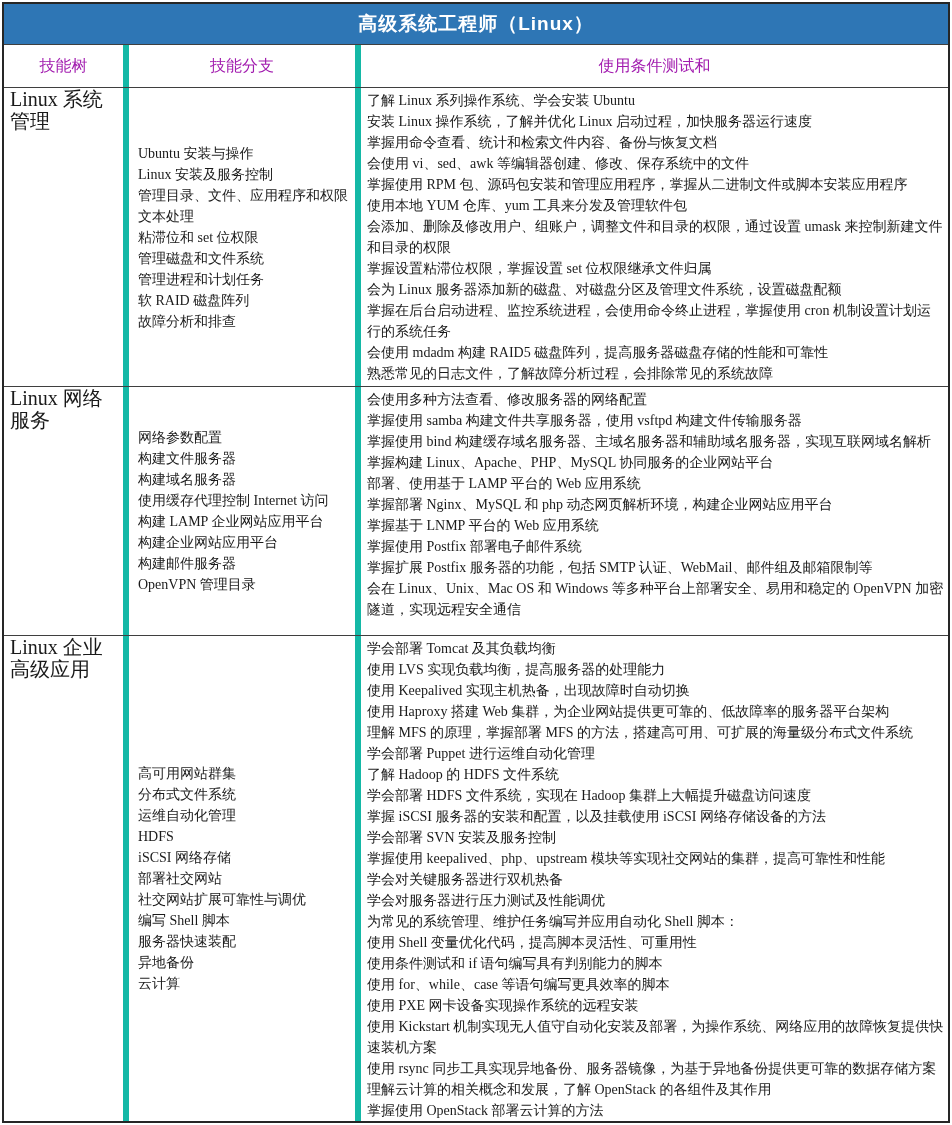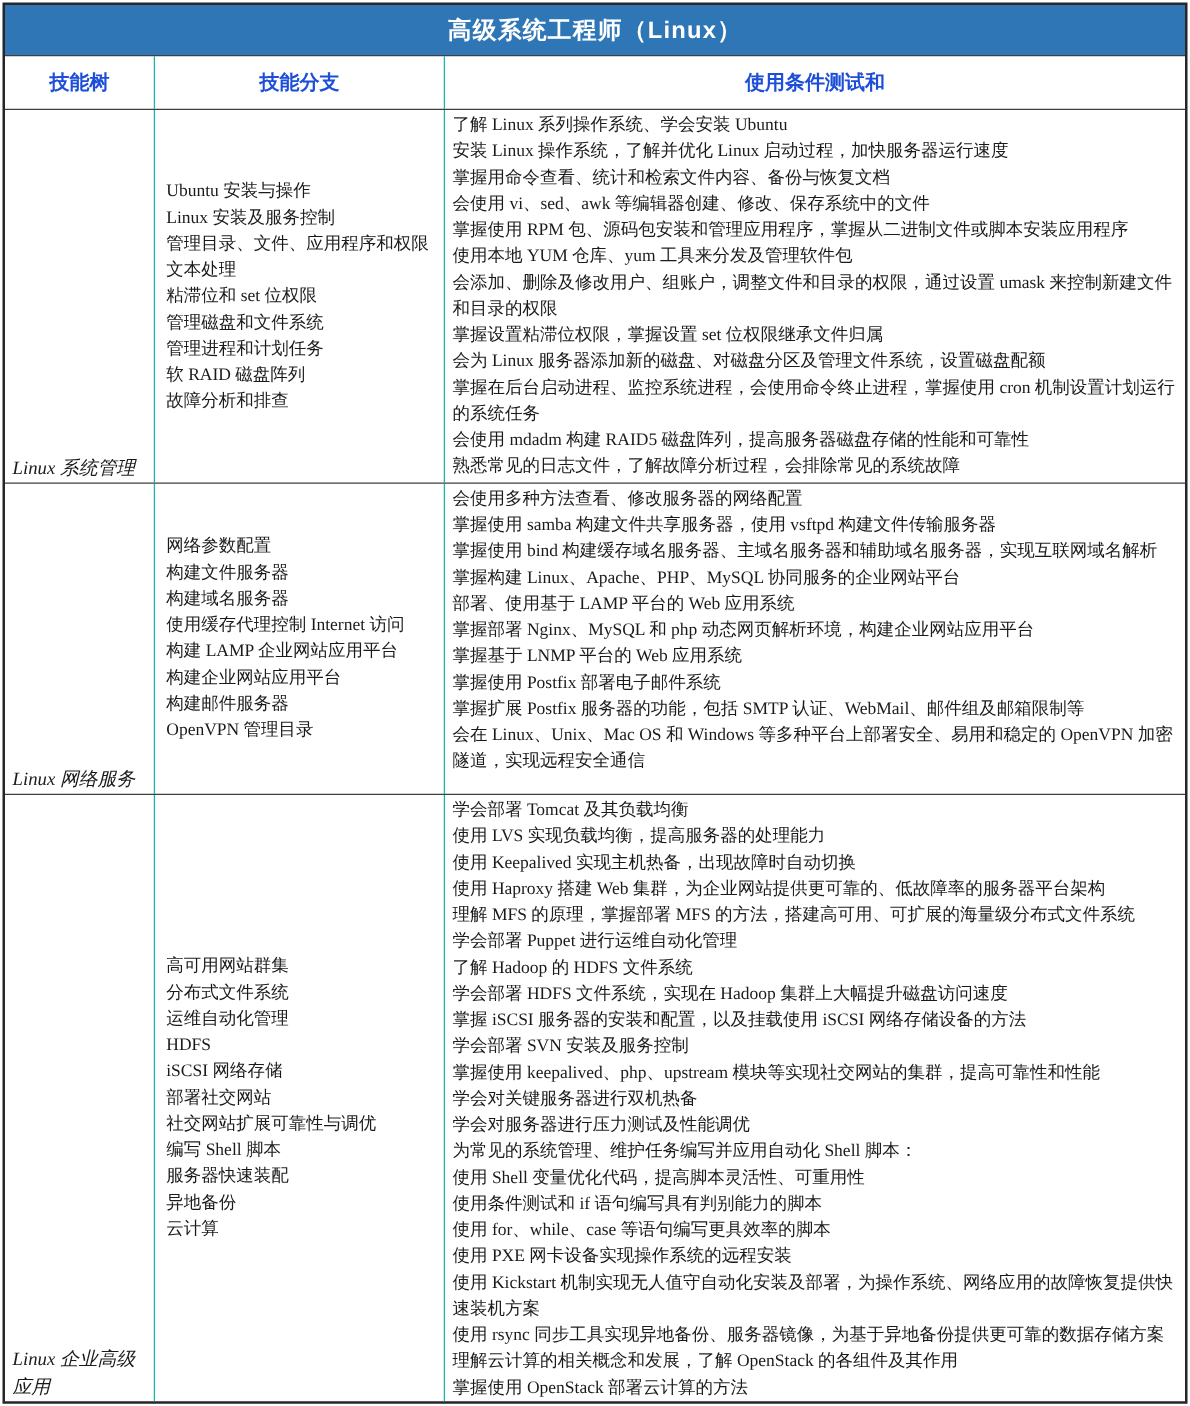--- a/index.html
+++ b/index.html
@@ -38,41 +38,40 @@
     font-size: 19px;
     letter-spacing: 1px;
   }
   .grid-row {
     display: grid;
     grid-template-columns: 119px 232px auto;
     border-top: 1px solid #3f3f3f;
     min-height: 0;
   }
   .cell {
-    border-left: 1px solid #14b8a6;
+    border-left: 6px solid #14b8a6;
     box-sizing: border-box;
     overflow: hidden;
   }
   .cell:first-child { border-left: none; }
   .head-row .cell {
     display: flex;
     align-items: center;
     justify-content: center;
     font-family: "Liberation Sans", "DejaVu Sans", sans-serif;
-    font-weight: bold;
+    font-weight: normal;
     font-size: 16px;
-    color: #1d4ed8;
+    color: #a21caf;
   }
   .tree-cell {
     display: flex;
-    align-items: flex-end;
+    align-items: flex-start;
     padding: 0 4px 0 6px;
-    font-size: 15px;
+    font-size: 20px;
     line-height: 22px;
-    font-style: italic;
   }
   .branch-cell {
     display: flex;
     flex-direction: column;
     justify-content: center;
     padding: 0 4px 0 9px;
     font-size: 14px;
   }
   .branch-line {
     line-height: 21px;

